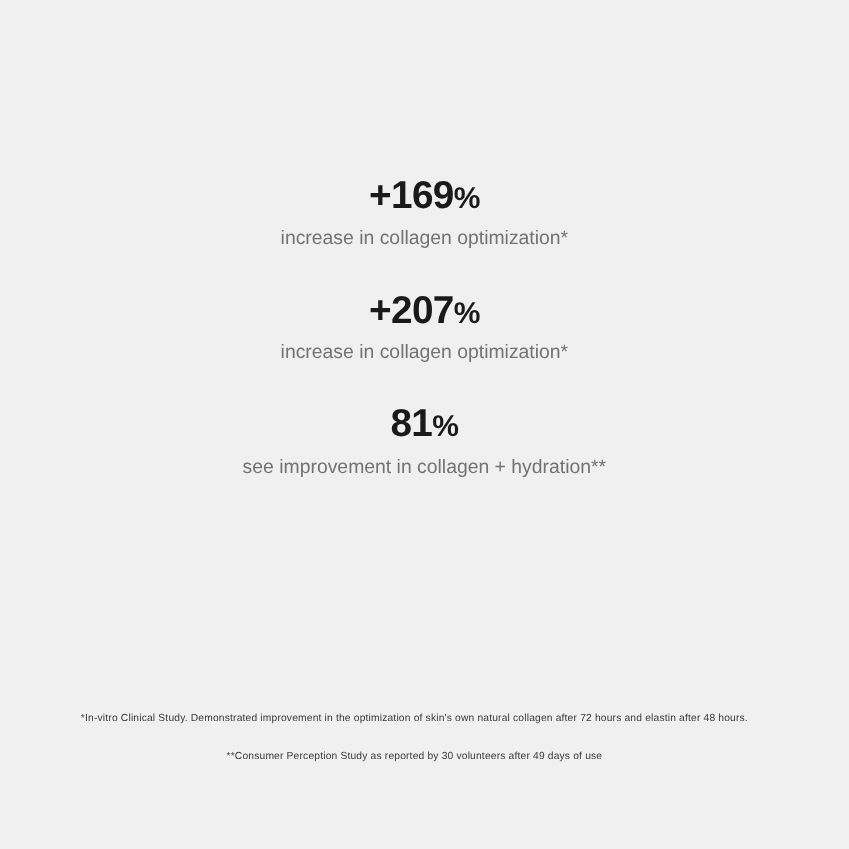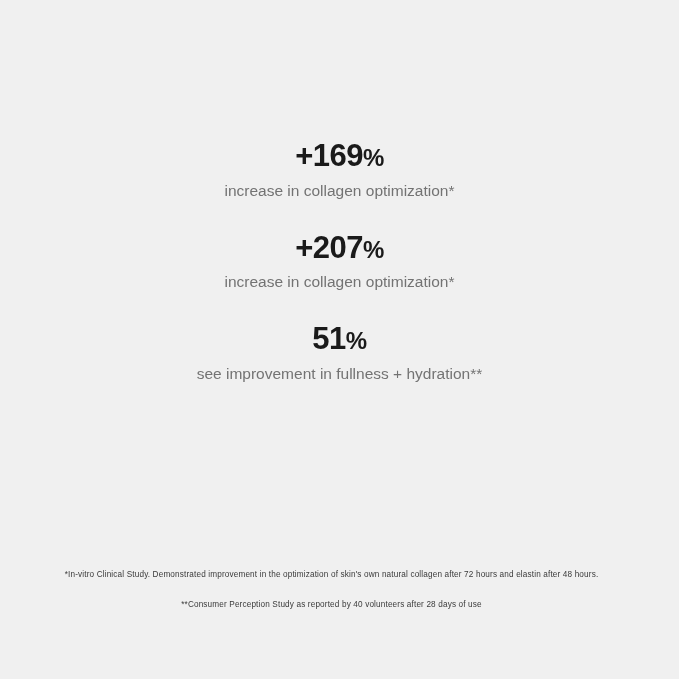--- a/index.html
+++ b/index.html
@@ -89,25 +89,25 @@
     <div class="stat">
       <div class="stat-value">
         <span class="num">+207</span><span class="pct">%</span>
       </div>
       <div class="stat-label">increase in collagen optimization*</div>
     </div>
 
 
     <div class="stat">
       <div class="stat-value">
-        <span class="num">51</span><span class="pct">%</span>
+        <span class="num">81</span><span class="pct">%</span>
       </div>
-      <div class="stat-label">see improvement in fullness + hydration**</div>
+      <div class="stat-label">see improvement in collagen + hydration**</div>
     </div>
 
   </div>
 
   <div class="footnotes">
     <div class="footnote">*In-vitro Clinical Study. Demonstrated improvement in the optimization of skin's own natural collagen after 72 hours and elastin after 48 hours.</div>
-    <div class="footnote">**Consumer Perception Study as reported by 40 volunteers after 28 days of use</div>
+    <div class="footnote">**Consumer Perception Study as reported by 30 volunteers after 49 days of use</div>
   </div>
 
 </div>
 
 </body></html>

